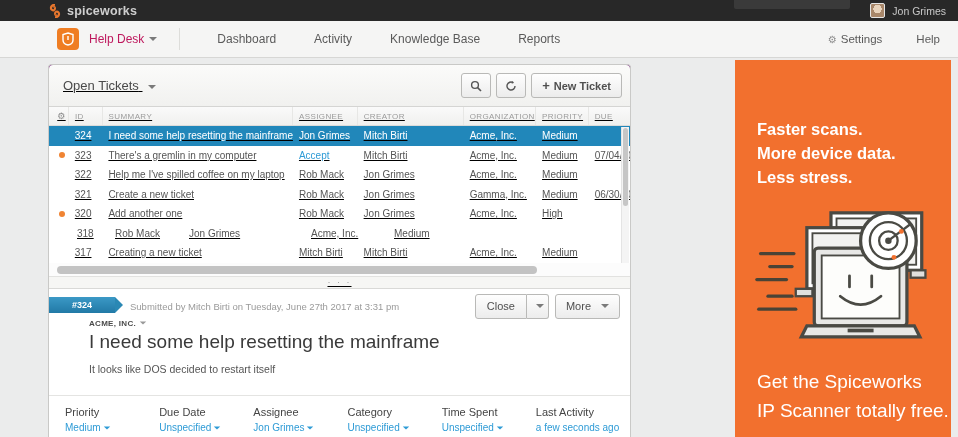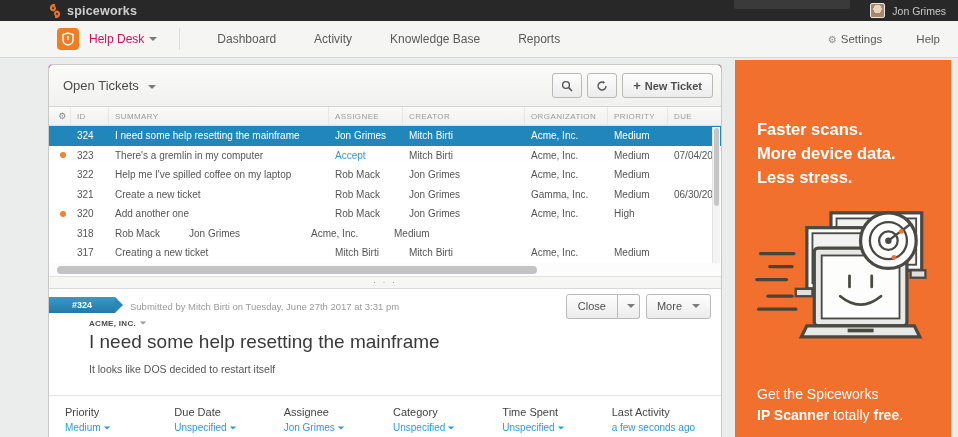--- a/index.html
+++ b/index.html
@@ -23,21 +23,21 @@
   .nav-divider { width:1px; height:22px; background:#ddddda; margin:0 18px 0 22px; }
   .nav-tabs { display:flex; align-items:center; height:100%; }
   .nav-tab { font-size:12px; color:#5a5a5a; padding:0 10px; margin:0 9px; height:100%; display:flex; align-items:center; cursor:pointer; position:relative; }
   .nav-tab.active { color:#333; }
   .nav-tab.active::after { content:""; position:absolute; left:8px; right:8px; bottom:5px; height:2px; background:#7c7c7c; }
   .nav-right { position:absolute; right:18px; display:flex; align-items:center; gap:34px; }
   .nav-settings, .nav-help { font-size:11.5px; color:#5a5a5a; cursor:pointer; display:flex; align-items:center; gap:4px; }
   .gear-glyph { font-size:10px; color:#8a8a8a; }
 
   
-  .panel { position:absolute; left:48px; top:64px; width:674px; height:373px; background:#701a75; border:1px solid #c9c9c7; border-bottom:none; border-radius:4px 4px 0 0; }
+  .panel { position:absolute; left:48px; top:64px; width:583px; height:373px; background:#701a75; border:1px solid #c9c9c7; border-bottom:none; border-radius:4px 4px 0 0;text-decoration:underline; }
   .panel-header { height:42px; background:linear-gradient(#fbfbfa,#f1f1ef); border-bottom:1px solid #d5d5d3; border-radius:4px 4px 0 0; display:flex; align-items:center; padding:0 8px 0 14px; position:relative; }
   .view-title { font-size:13px; color:#4a4a4a; cursor:pointer; }
   .hdr-buttons { position:absolute; right:8px; top:8px; display:flex; gap:5px; }
   .btn { height:25px; background:linear-gradient(#fefefe,#ececec); border:1px solid #b9b9b7; border-radius:3px; color:#4f4f4f; font-size:11px; display:flex; align-items:center; justify-content:center; cursor:pointer; }
   .btn-icon { width:30px; }
   .btn-new { padding:0 10px; font-weight:bold; font-size:11px; }
   .plus-glyph { font-weight:bold; margin-right:4px; font-size:13px; }
 
   
   .thead { height:19px; display:flex; background:linear-gradient(#fafafa,#f0f0ee); border-bottom:1px solid #dcdcda; font-size:8px; color:#9b9b9b; letter-spacing:.4px; }
@@ -79,22 +79,22 @@
   .detail-desc { position:absolute; left:40px; top:74px; font-size:10.5px; color:#555; }
   .fields { position:absolute; left:0; right:0; top:106px; border-top:1px solid #e4e4e2; padding:10px 0 0 16px; display:grid; grid-template-columns:repeat(6,1fr); }
   .field-label { font-size:11px; color:#444; margin-bottom:4px; }
   .field-value { font-size:10px; color:#2e9bd6; cursor:pointer; }
   .field-value .caret { border-top-color:#2e9bd6; transform:scale(.8); margin-left:2px; }
 
   
   .promo { position:absolute; left:735px; top:60px; width:216px; height:377px; background:#f2702e; }
   .promo-headline { position:absolute; left:22px; top:58px; color:#fff; font-size:16.5px; font-weight:bold; line-height:1.45; }
   .promo-illustration { position:absolute; left:20px; top:138px; }
-  .promo-cta { position:absolute; left:22px; top:324px; color:#fff; font-size:14px; line-height:1.5; }
-  .promo-cta b { font-weight:bold; }
+  .promo-cta { position:absolute; left:22px; top:308px; color:#fff; font-size:19px; line-height:1.5; }
+  .promo-cta b { font-weight:normal; }
 </style>
 </head>
 <body>
 
 <div class="topbar">
   <div class="brand">
     <svg width="14" height="14" viewBox="0 0 20 20">
       <path d="M10 1 C5 1 3 5 5 8 C7 10 10 9 10 6 C10 4 8 4 8 5" stroke="#e8762d" stroke-width="3" fill="none"></path>
       <path d="M10 19 C15 19 17 15 15 12 C13 10 10 11 10 14 C10 16 12 16 12 15" stroke="#e8762d" stroke-width="3" fill="none"></path>
     </svg>

